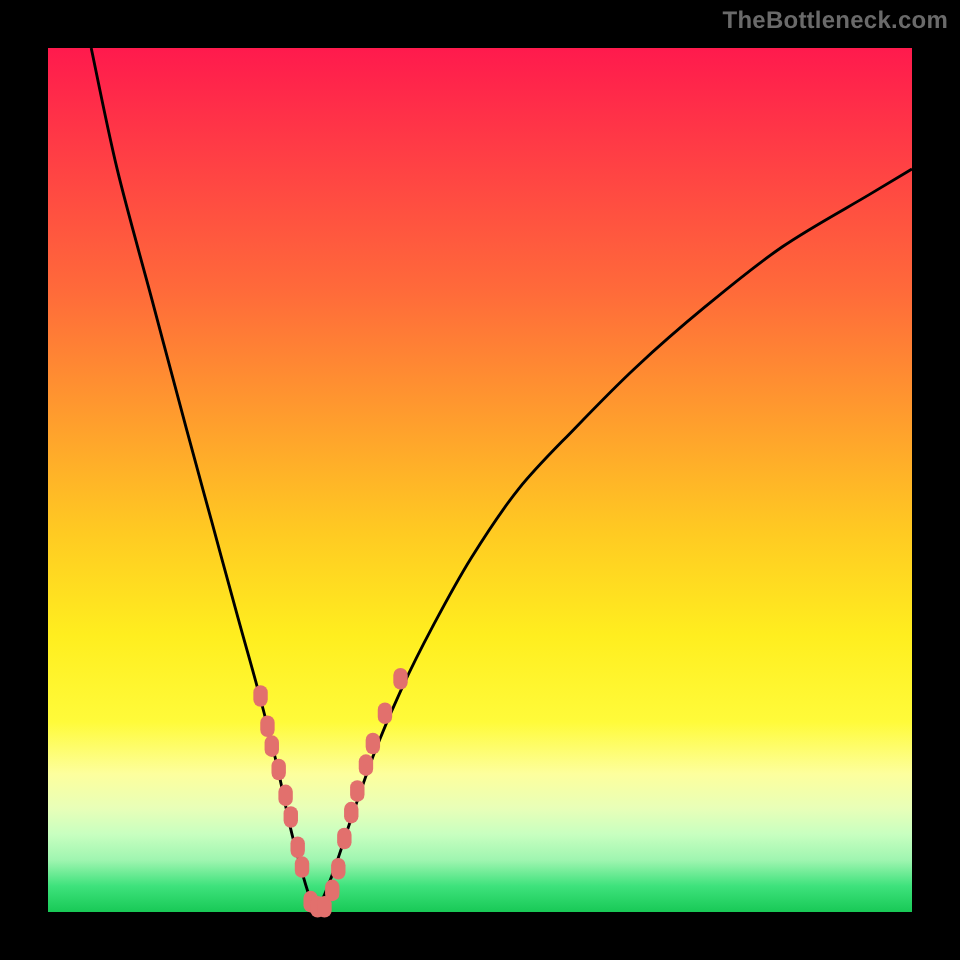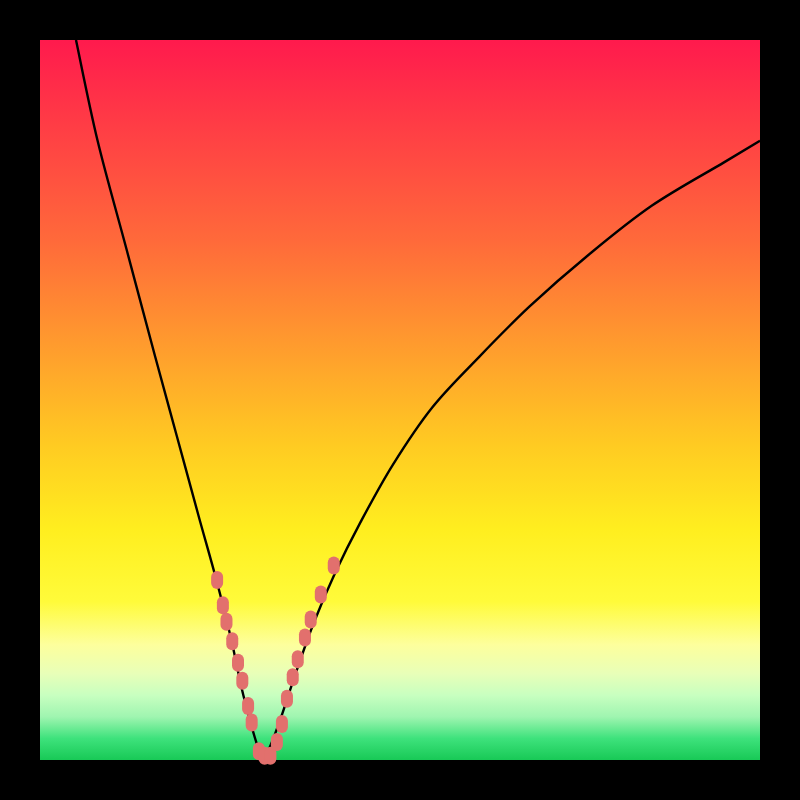--- a/index.html
+++ b/index.html
@@ -57,20 +57,21 @@
     top: 0;
     width: 720px;
     height: 720px;
     overflow: visible;
   }
 </style>
 </head>
 <body>
 
 <div class="frame">
+  <div class="watermark">TheBottleneck.com</div>
   <div class="plot-area">
     <svg class="curve" viewBox="0 0 720 720">
       <path id="curve-path" fill="none" stroke="#000000" stroke-width="2.4" d="M 36.00 0.00 C 39.60 16.80, 49.20 66.00, 57.60 100.80 C 66.00 135.60, 76.80 172.80, 86.40 208.80 C 96.00 244.80, 106.80 285.60, 115.20 316.80 C 123.60 348.00, 129.60 369.60, 136.80 396.00 C 144.00 422.40, 151.80 451.20, 158.40 475.20 C 165.00 499.20, 171.00 519.60, 176.40 540.00 C 181.80 560.40, 186.60 579.60, 190.80 597.60 C 195.00 615.60, 198.24 633.60, 201.60 648.00 C 204.96 662.40, 208.32 674.40, 210.96 684.00 C 213.60 693.60, 215.64 700.56, 217.44 705.60 C 219.24 710.64, 220.44 712.80, 221.76 714.24 C 223.08 715.68, 223.92 715.68, 225.36 714.24 C 226.80 712.80, 227.76 711.84, 230.40 705.60 C 233.04 699.36, 237.00 688.80, 241.20 676.80 C 245.40 664.80, 250.20 649.20, 255.60 633.60 C 261.00 618.00, 267.00 600.00, 273.60 583.20 C 280.20 566.40, 287.40 549.60, 295.20 532.80 C 303.00 516.00, 310.80 500.40, 320.40 482.40 C 330.00 464.40, 340.80 444.00, 352.80 424.80 C 364.80 405.60, 378.00 385.20, 392.40 367.20 C 406.80 349.20, 423.00 333.60, 439.20 316.80 C 455.40 300.00, 471.60 283.20, 489.60 266.40 C 507.60 249.60, 526.80 232.80, 547.20 216.00 C 567.60 199.20, 589.20 181.20, 612.00 165.60 C 634.80 150.00, 666.00 133.20, 684.00 122.40 C 702.00 111.60, 714.00 104.40, 720.00 100.80"></path>
       <g id="markers">
           <rect x="171.12" y="531.00" width="12" height="18" rx="6" ry="6" fill="#e2706d"></rect>
           <rect x="176.88" y="556.20" width="12" height="18" rx="6" ry="6" fill="#e2706d"></rect>
           <rect x="180.48" y="572.76" width="12" height="18" rx="6" ry="6" fill="#e2706d"></rect>
           <rect x="186.24" y="592.20" width="12" height="18" rx="6" ry="6" fill="#e2706d"></rect>
           <rect x="192.00" y="613.80" width="12" height="18" rx="6" ry="6" fill="#e2706d"></rect>
           <rect x="196.32" y="631.80" width="12" height="18" rx="6" ry="6" fill="#e2706d"></rect>

